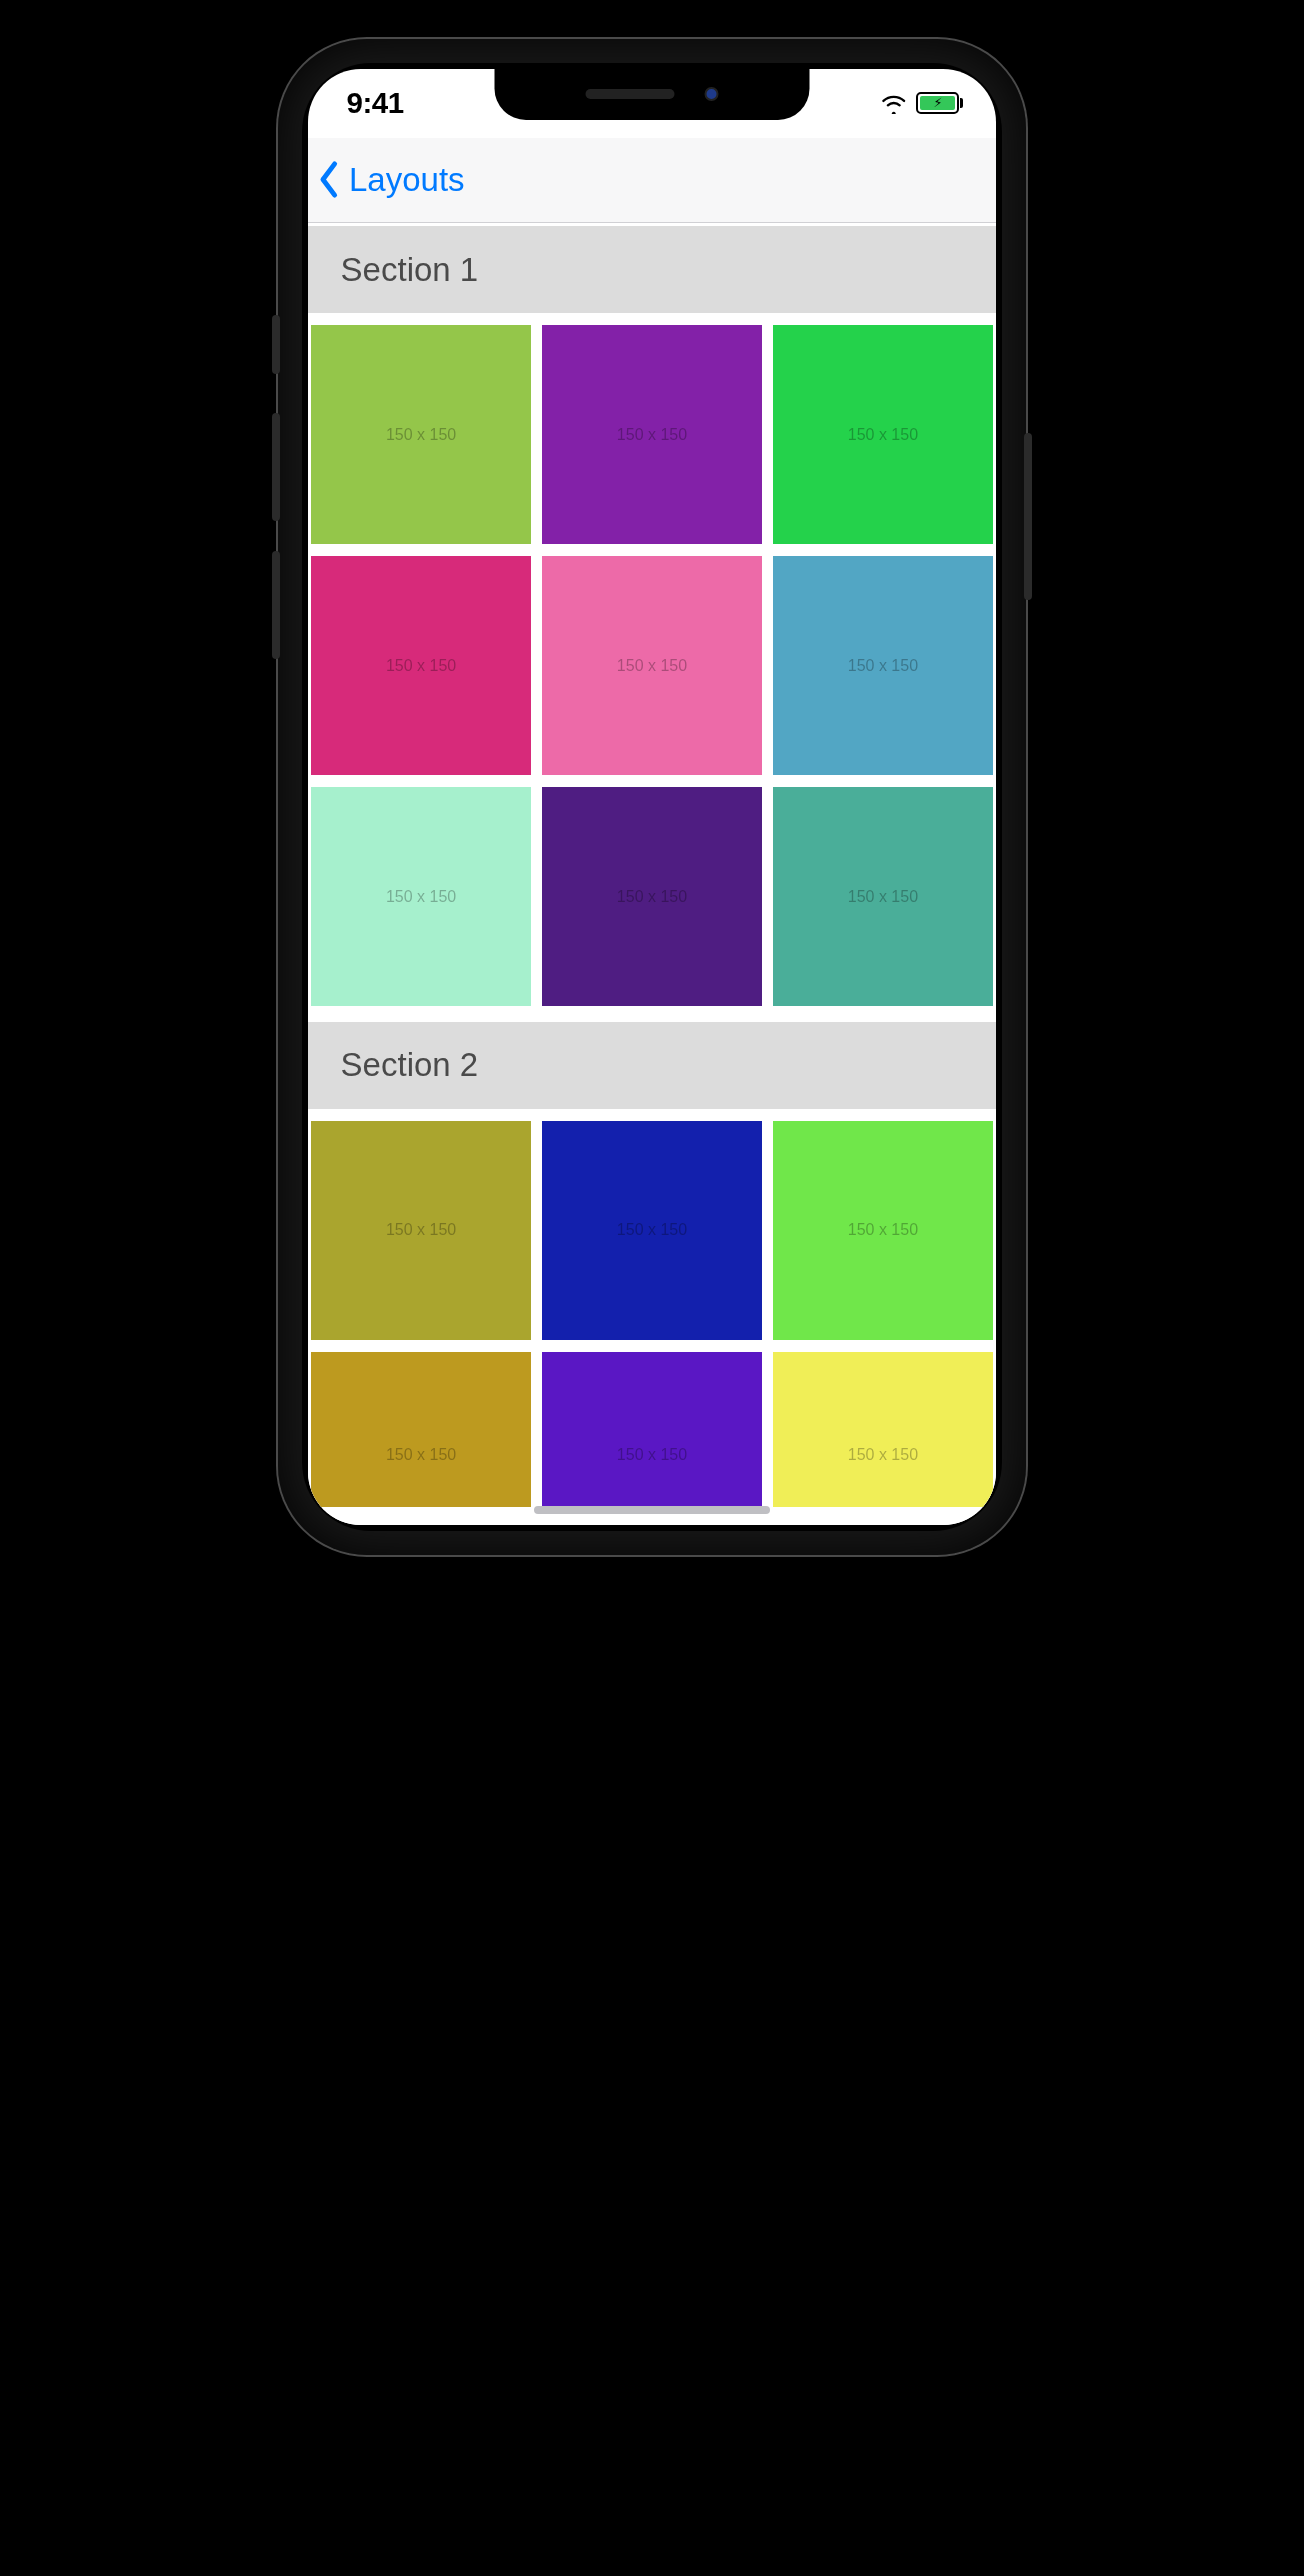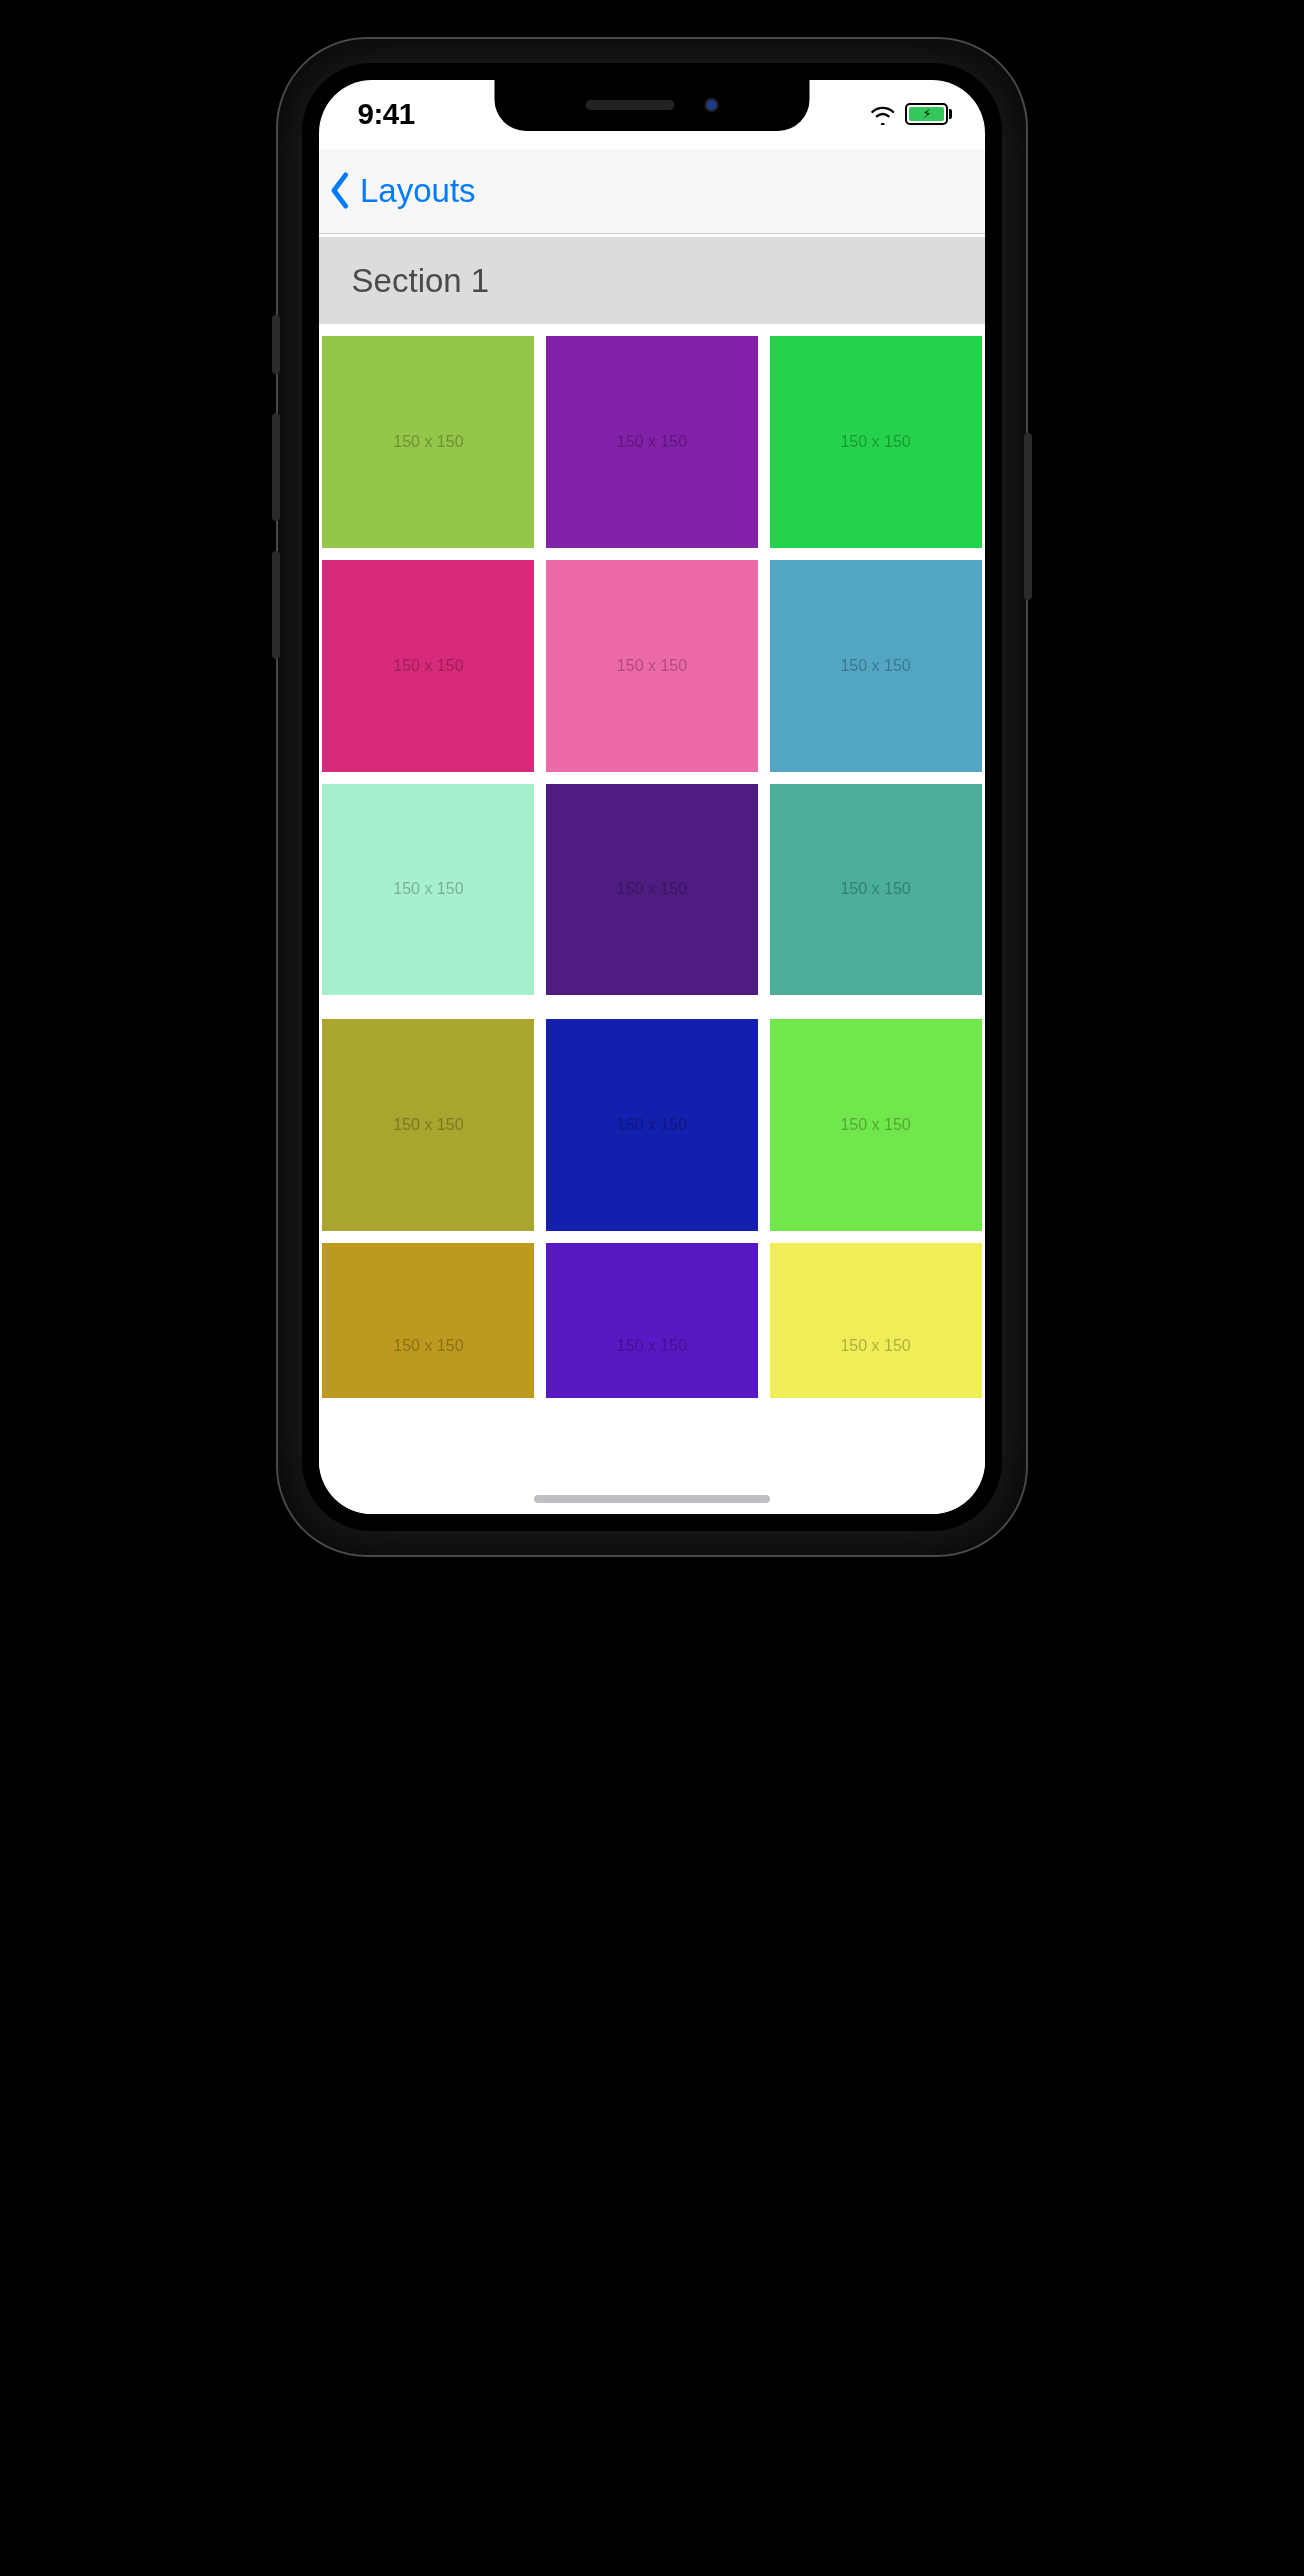--- a/index.html
+++ b/index.html
@@ -19,21 +19,21 @@
       background: #1a1a1a;
       border-radius: 89px;
       padding: 23.6px;
       box-shadow: 0 0 0 2px #4a4a4a, 0 0 59px #000 inset;
     }
     .device-inner {
       width: 100%;
       height: 100%;
       background: #000;
       border-radius: 69px;
-      padding: 17px;
+      padding: 6px;
     }
     .screen {
       position: relative;
       width: 100%;
       height: 100%;
       background: #fff;
       border-radius: 53px;
       overflow: hidden;
     }
 
@@ -261,20 +261,23 @@
               <span>150 x 150</span>
             </div>
           <div class="cell" style="background:#4f1d82">
               <span>150 x 150</span>
             </div>
           <div class="cell" style="background:#4aae99">
               <span>150 x 150</span>
             </div>
         </div>
 
+        <div class="section-header">
+          <span>Section 2</span>
+        </div>
         <div class="grid" style="padding-bottom:0">
           <div class="cell" style="background:#aaa52e">
               <span>150 x 150</span>
             </div>
           <div class="cell" style="background:#1320ad">
               <span>150 x 150</span>
             </div>
           <div class="cell" style="background:#70e74a">
               <span>150 x 150</span>
             </div>

